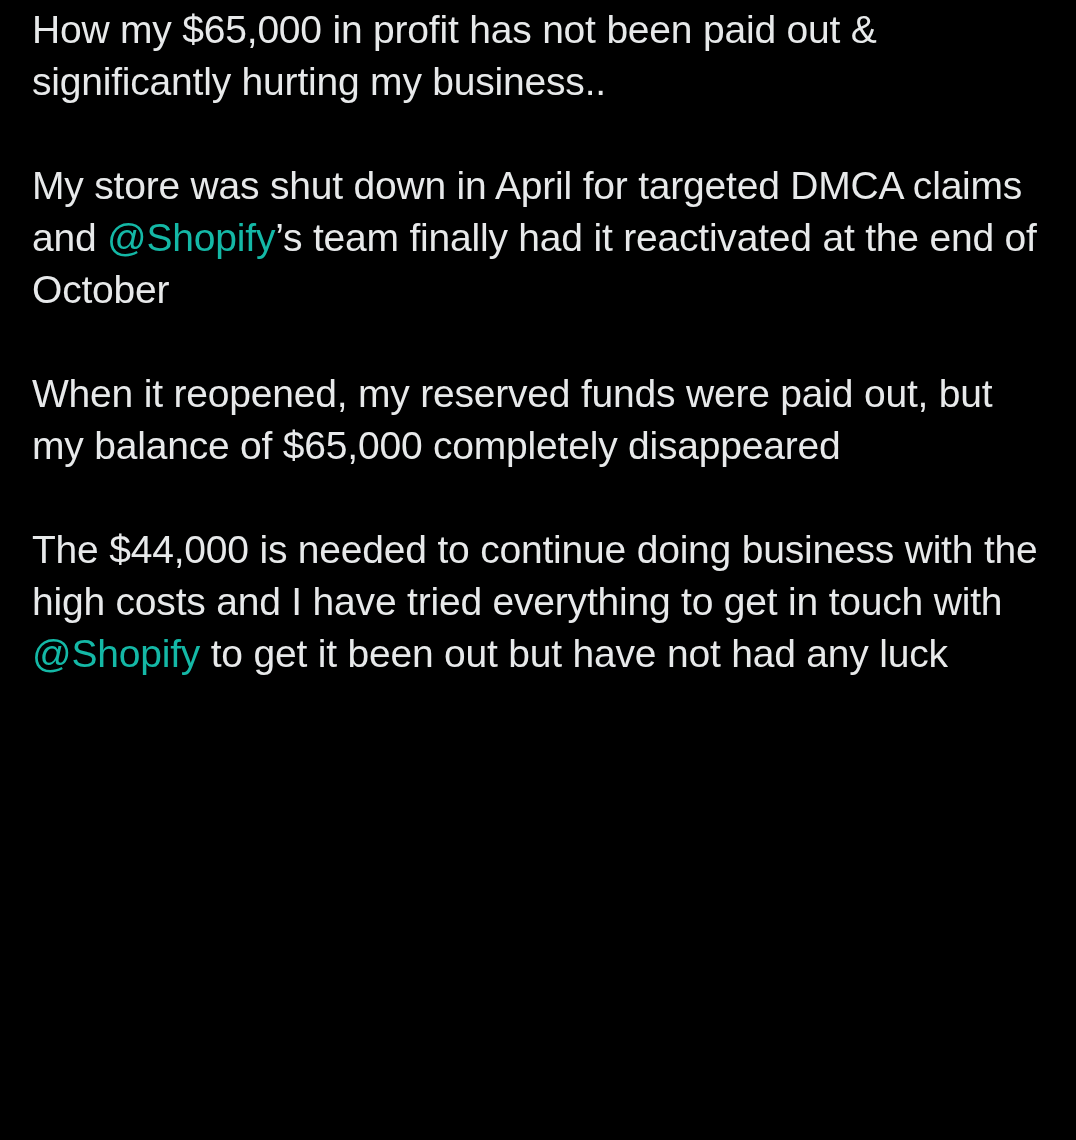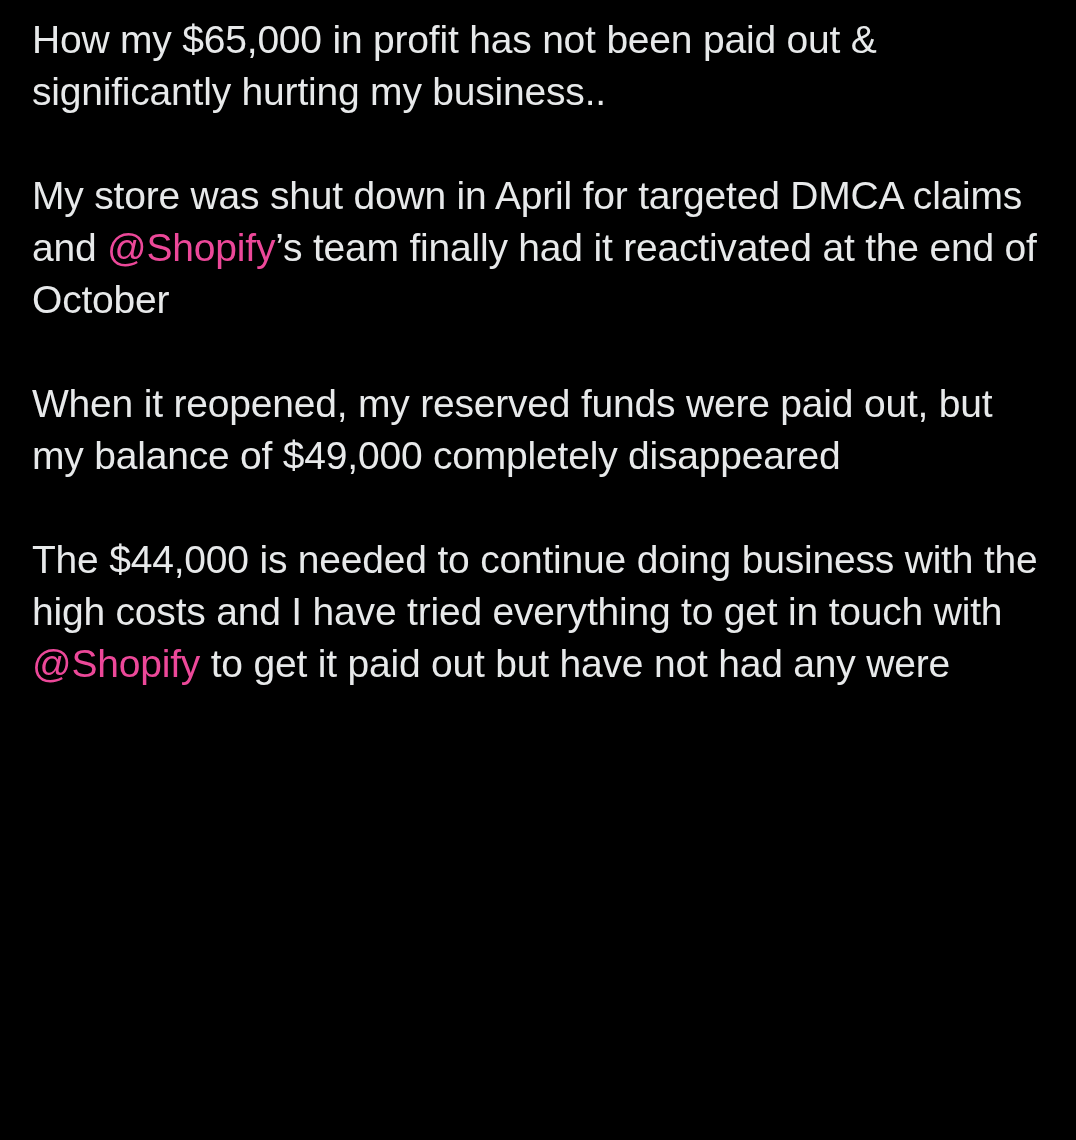--- a/index.html
+++ b/index.html
@@ -12,48 +12,48 @@
     height: 1140px;
     overflow: hidden;
     font-family: "Liberation Sans", sans-serif;
   }
   .post {
     box-sizing: border-box;
     width: 1076px;
     min-height: 1140px;
     background: #000000;
     color: #e7e9ea;
-    padding: 14px 32px 10px 32px;
+    padding: 4px 32px 10px 32px;
   }
   .para {
     font-size: 39px;
     line-height: 52px;
     font-weight: 400;
     letter-spacing: -0.2px;
     color: #e7e9ea;
     white-space: pre-wrap;
     margin: 0;
   }
   .para + .para {
     margin-top: 52px;
   }
   .mention {
-    color: #ec4899;
+    color: #14b8a6;
     text-decoration: none;
     cursor: pointer;
   }
   .emoji {
     font-size: 37px;
     vertical-align: -3px;
   }
   .inline {
     display: inline;
   }
 </style>
 </head>
 <body>
 
 <div class="post" id="post-root">
     <p class="para"><span class="inline">How my $65,000 in profit has not been paid out &amp; significantly hurting my business..</span></p>
     <p class="para"><span class="inline">My store was shut down in April for targeted DMCA claims and </span><a class="mention">@Shopify</a><span class="inline">’s team finally had it reactivated at the end of October</span></p>
-    <p class="para"><span class="inline">When it reopened, my reserved funds were paid out, but my balance of $49,000 completely disappeared</span></p>
-    <p class="para"><span class="inline">The $44,000 is needed to continue doing business with the high costs and I have tried everything to get in touch with </span><a class="mention">@Shopify</a><span class="inline"> to get it paid out but have not had any were</span></p>
+    <p class="para"><span class="inline">When it reopened, my reserved funds were paid out, but my balance of $65,000 completely disappeared</span></p>
+    <p class="para"><span class="inline">The $44,000 is needed to continue doing business with the high costs and I have tried everything to get in touch with </span><a class="mention">@Shopify</a><span class="inline"> to get it been out but have not had any luck</span></p>
   </div>
 
 </body></html>

